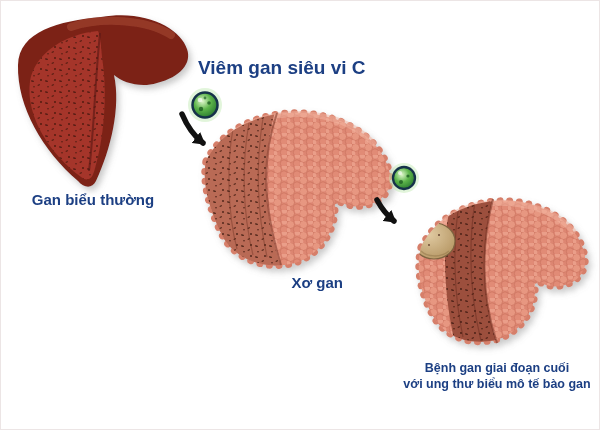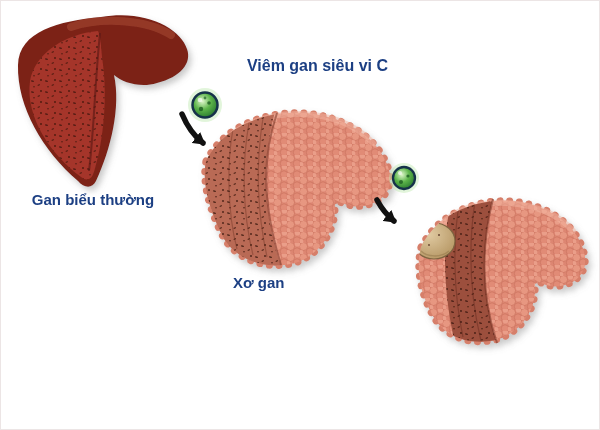--- a/index.html
+++ b/index.html
@@ -6,23 +6,23 @@
   .stage{
     position:relative;width:600px;height:430px;background:#ffffff;
     border:1px solid #ece5e5;box-sizing:border-box;overflow:hidden;
     font-family:"Liberation Sans", sans-serif;
   }
   .art{position:absolute;left:0;top:0;}
   .lbl{
     position:absolute;font-weight:700;color:#1c3f83;
     font-family:"Liberation Sans", sans-serif;line-height:1.25;
   }
-  .lbl-hep{left:197px;top:55px;width:190px;font-size:16px;text-align:right;}
+  .lbl-hep{left:197px;top:55px;width:190px;font-size:19px;text-align:left;}
   .lbl-normal{left:12px;top:190px;width:160px;font-size:15px;text-align:center;}
-  .lbl-cirr{left:232px;top:273px;width:110px;font-size:15px;text-align:left;}
+  .lbl-cirr{left:232px;top:273px;width:110px;font-size:15px;text-align:right;}
   .lbl-end{left:396px;top:360px;width:200px;font-size:12.5px;text-align:center;}
   .lbl-end span{display:block;}
 </style>
 </head>
 <body>
 
 <div class="stage">
 
   <svg class="art" width="600" height="430" viewBox="0 0 600 430">
     <defs>
@@ -155,14 +155,18 @@
       </g>
     </g>
   </svg>
 
   <div class="lbl lbl-hep">Viêm gan siêu vi C</div>
 
   <div class="lbl lbl-normal">Gan biểu thường</div>
 
   <div class="lbl lbl-cirr">Xơ gan</div>
 
+  <div class="lbl lbl-end">
+    <span>Bệnh gan giai đoạn cuối</span>
+    <span>với ung thư biểu mô tế bào gan</span>
+  </div>
 
 </div>
 
 </body></html>

